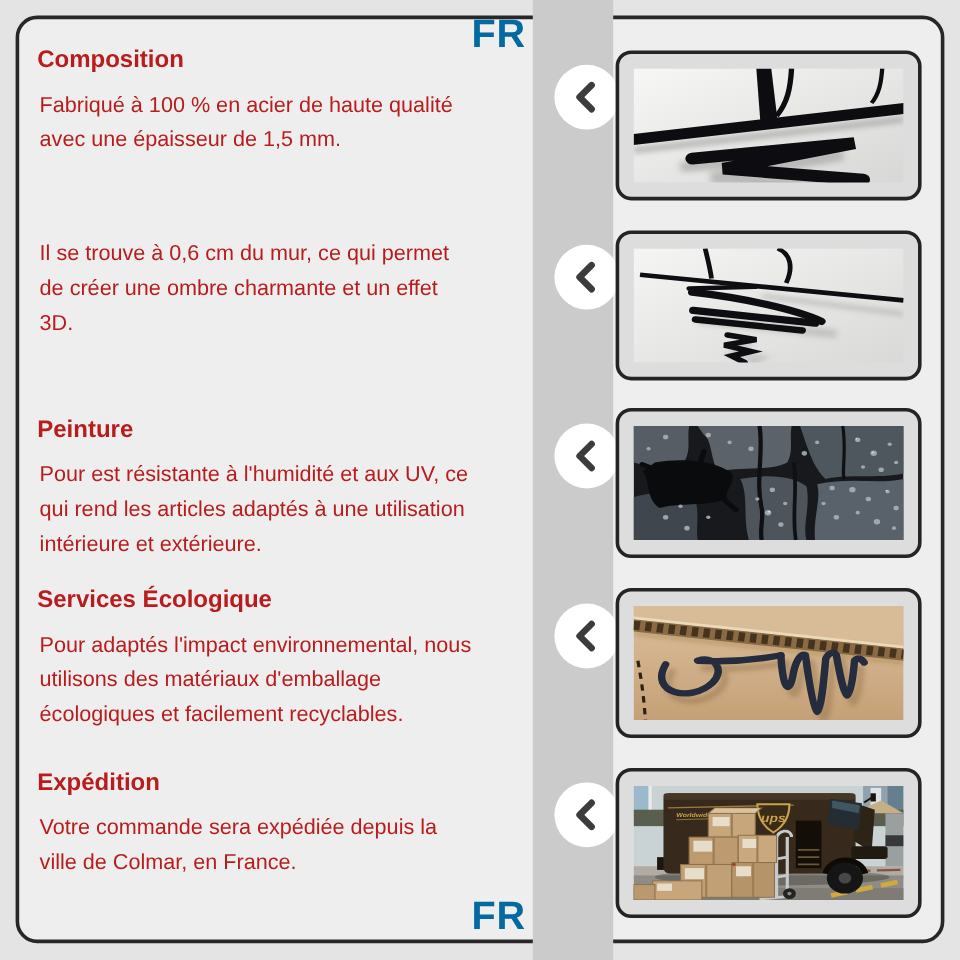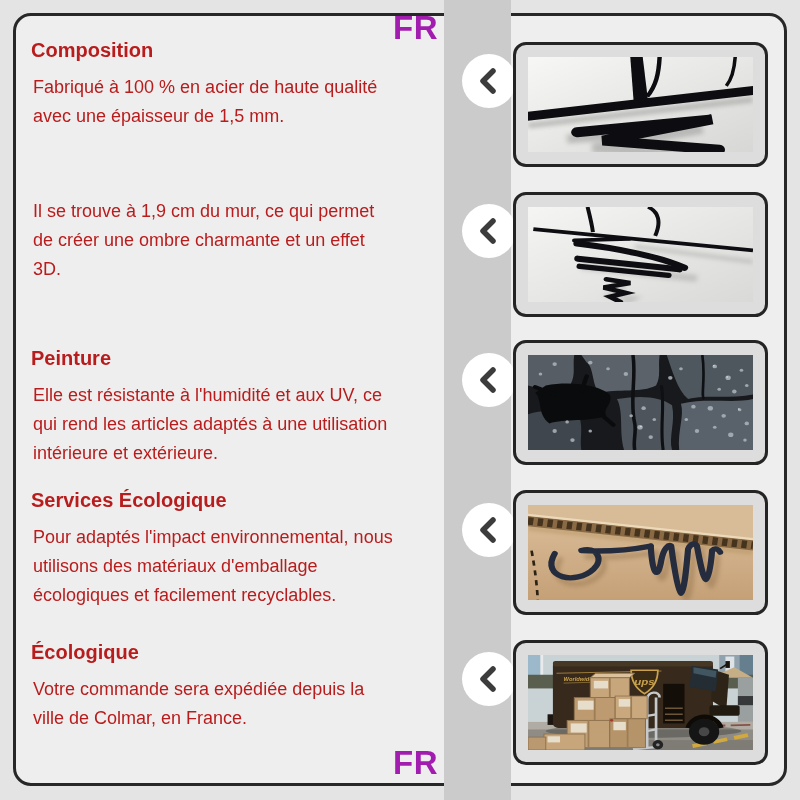--- a/index.html
+++ b/index.html
@@ -11,21 +11,21 @@
   .canvas{position:relative;width:800px;height:800px;overflow:hidden;background:#e4e4e4;}
 
   .card{
     position:absolute;left:13px;top:13px;width:774px;height:773px;
     box-sizing:border-box;border:3px solid #272727;border-radius:18px;
     background:#eeeeee;z-index:1;
   }
 
   .fr{
     position:absolute;left:300px;width:138px;text-align:right;
-    font-weight:bold;font-size:33px;line-height:36px;color:#a21caf;
+    font-weight:bold;font-size:33px;line-height:36px;color:#0369a1;
     letter-spacing:.5px;z-index:2;
   }
   .fr.top{top:10px}
   .fr.bottom{top:745px}
 
   .section{position:absolute;left:31px;width:414px;z-index:2;}
   .section h2{
     margin:0;font-size:20px;line-height:28px;font-weight:bold;color:#b91c1c;
   }
   .section p{
@@ -61,38 +61,38 @@
 
   <div class="fr top">FR</div>
   <div class="fr bottom">FR</div>
 
   <section class="section" style="top:36px">
     <h2>Composition</h2>
     <p>Fabriqué à 100 % en acier de haute qualité
 avec une épaisseur de 1,5 mm.</p>
   </section>
   <section class="section" style="top:188px">
-    <p>Il se trouve à 1,9 cm du mur, ce qui permet
+    <p>Il se trouve à 0,6 cm du mur, ce qui permet
 de créer une ombre charmante et un effet
 3D.</p>
   </section>
   <section class="section" style="top:344px">
     <h2>Peinture</h2>
-    <p>Elle est résistante à l'humidité et aux UV, ce
+    <p>Pour est résistante à l'humidité et aux UV, ce
 qui rend les articles adaptés à une utilisation
 intérieure et extérieure.</p>
   </section>
   <section class="section" style="top:486px">
     <h2>Services Écologique</h2>
     <p>Pour adaptés l'impact environnemental, nous
 utilisons des matériaux d'emballage
 écologiques et facilement recyclables.</p>
   </section>
   <section class="section" style="top:638px">
-    <h2>Écologique</h2>
+    <h2>Expédition</h2>
     <p>Votre commande sera expédiée depuis la
 ville de Colmar, en France.</p>
   </section>
 
   <div class="strip"></div>
 
   <button class="nav-btn" style="top:54px">
     <svg width="26" height="30" viewBox="0 0 26 30">
       <polyline points="17,5 7,15 17,25" fill="none" stroke="#3c3c3c" stroke-width="5.5" stroke-linecap="round" stroke-linejoin="round"></polyline>
     </svg>

